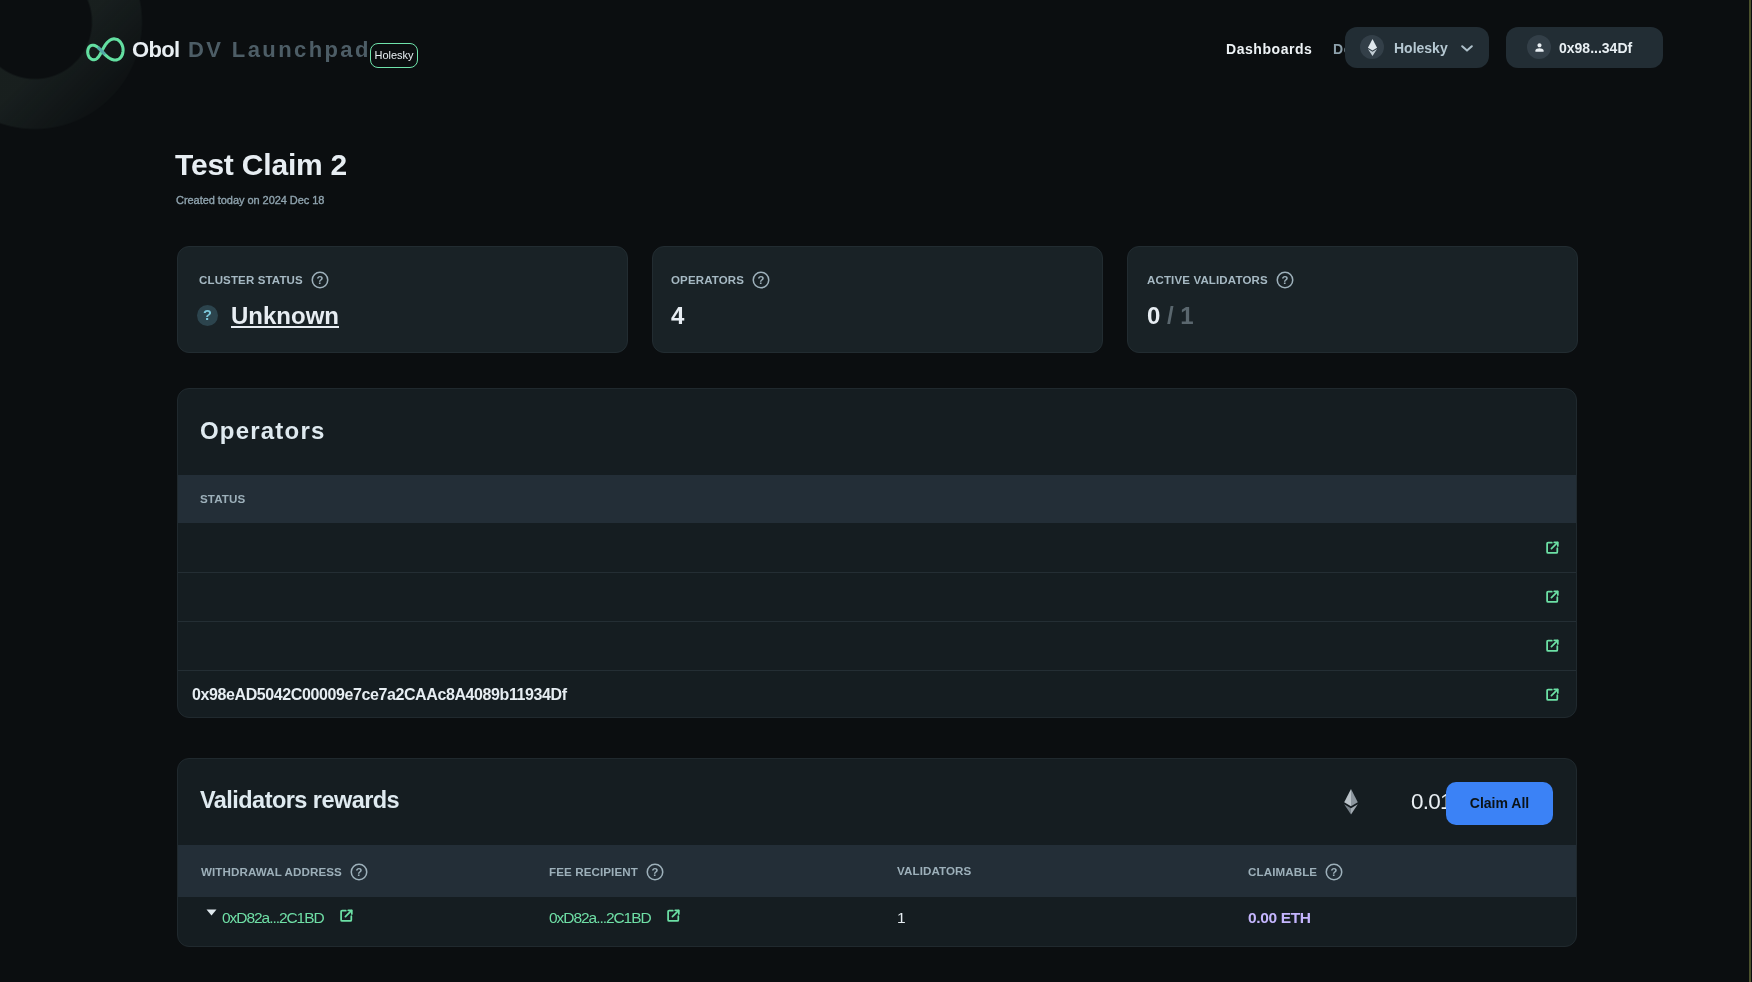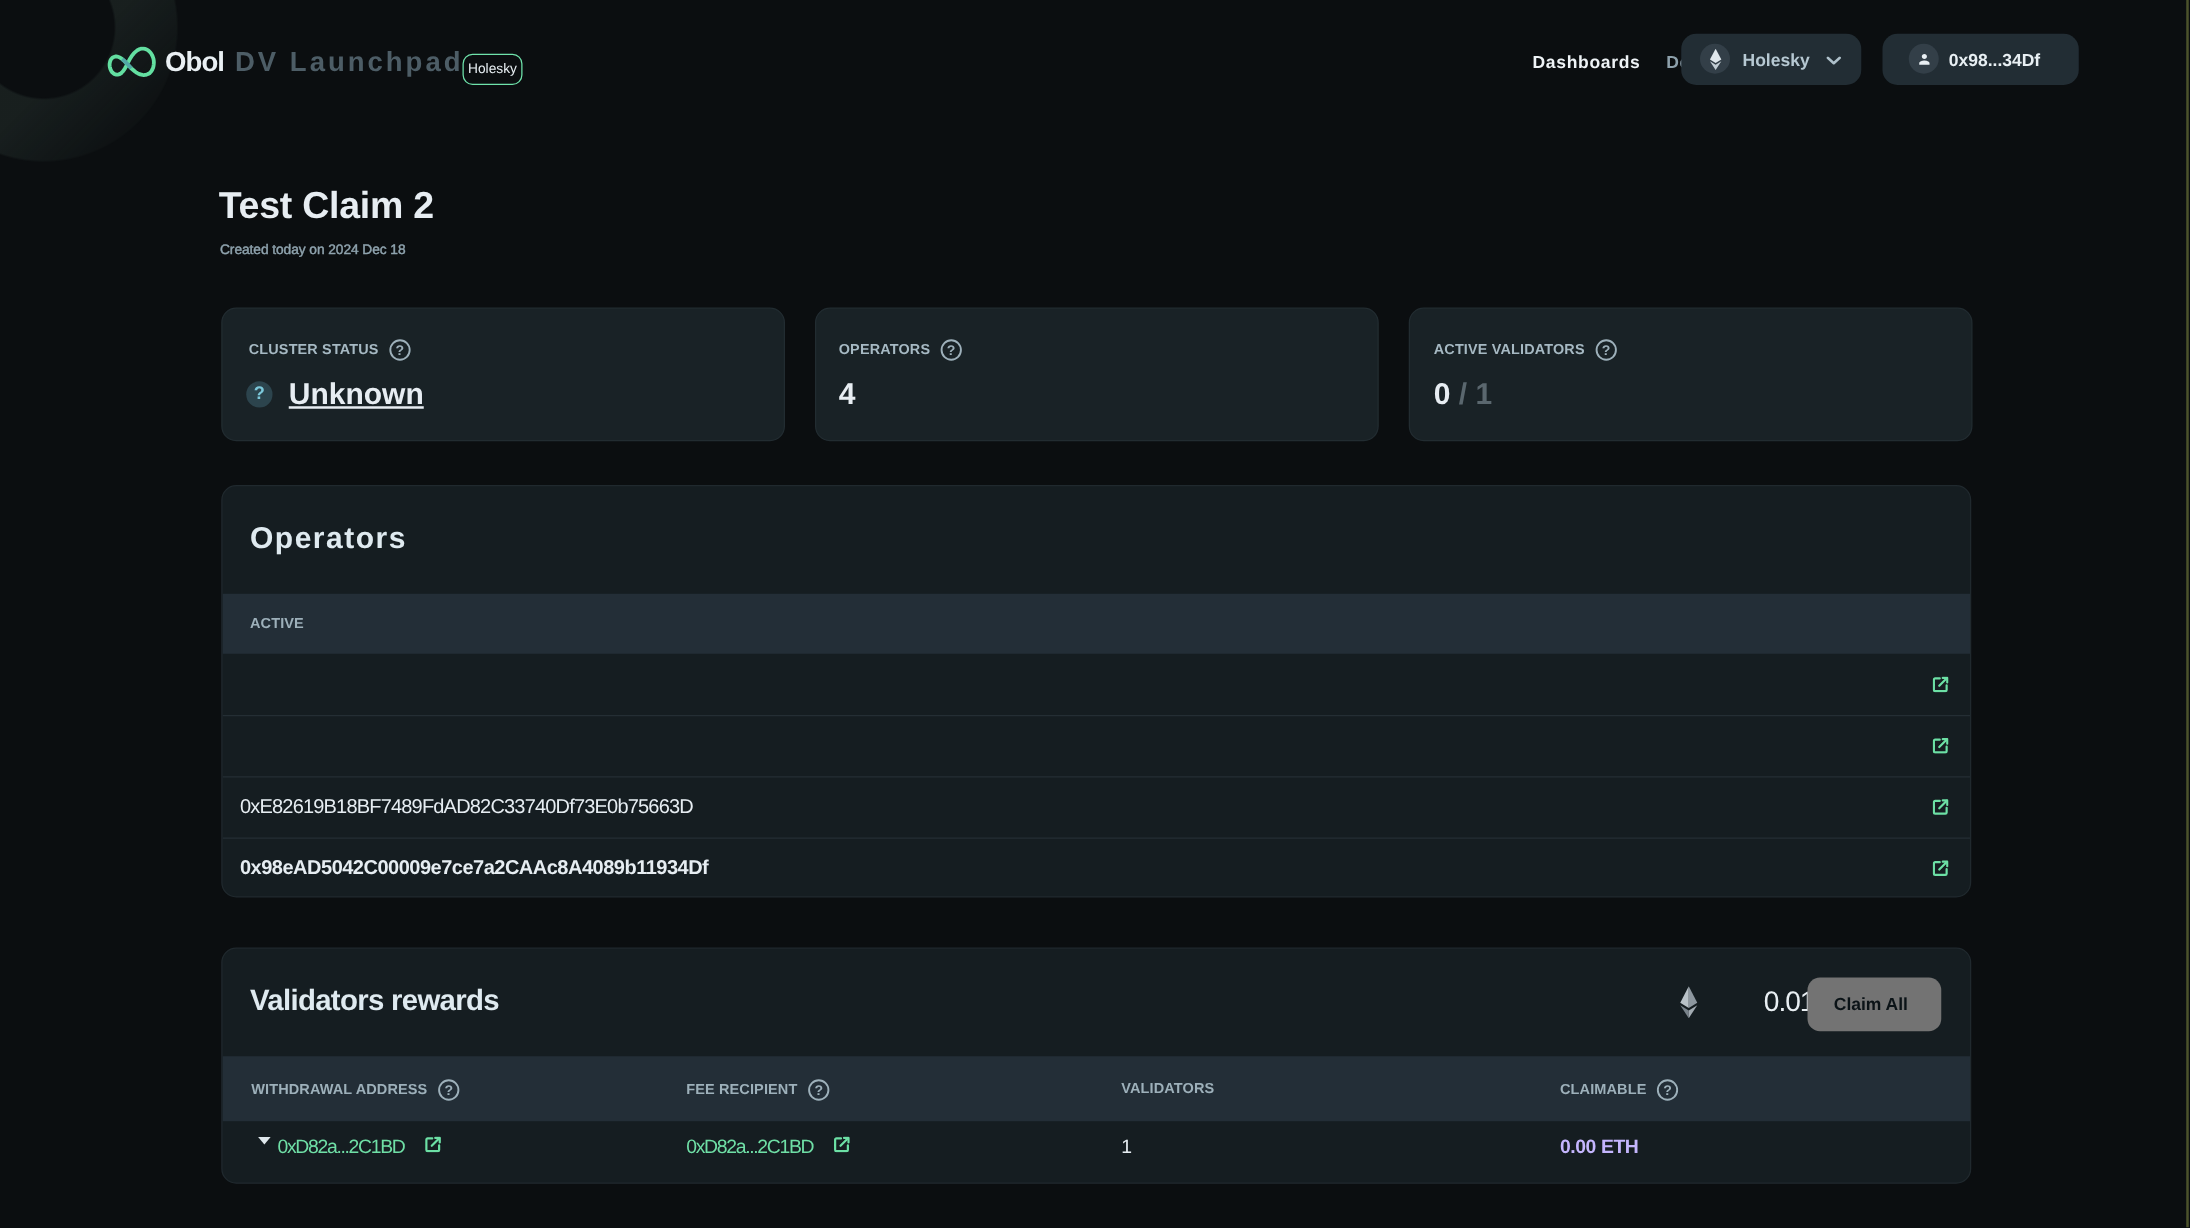--- a/index.html
+++ b/index.html
@@ -56,22 +56,22 @@
   #opband { top:86px; height:48px; }
   #rwband { top:86px; height:52px; }
   .oprow { position:absolute; left:0; width:1400px; height:49px; font-size:16px; color:#e6edf2;
     display:flex; align-items:center; }
   .oprow .addr { margin-left:14px; letter-spacing:-.65px; }
   .sep { position:absolute; left:0; width:1400px; height:1px; background:#242e34; }
   .extic { position:absolute; left:1368px; }
   
   #ethbig { left:1165px; top:30px; }
   #rwamount { left:1194px; top:29px; font-size:22.5px; font-weight:normal; color:#e9eff3; line-height:27px; letter-spacing:-.8px;margin-left:39px;}
-  #claimbtn { left:1268px; top:23px; width:107px; height:43px; background:#737373; border-radius:10px;
-    color:#0b1317; font-size:14px; font-weight:bold; line-height:43px;padding-left:21px; }
+  #claimbtn { left:1268px; top:23px; width:107px; height:43px; background:#3b82f6; border-radius:10px;
+    color:#0b1317; font-size:14px; font-weight:bold; text-align:center; line-height:43px; }
   
   .rcell { position:absolute; top:150px; height:27px; display:flex; align-items:flex-start; font-size:15.5px; letter-spacing:-.35px;}
   .rcell .green { letter-spacing:-1.05px; }
   .green { color:#6fdfa6; }
 </style>
 </head>
 <body>
 <div id="arc" class="abs"></div>
 <div id="edgeline" class="abs"></div>
 
@@ -124,24 +124,21 @@
       <text x="10" y="14.4" text-anchor="middle" font-size="12.5" font-weight="bold" fill="#9db0ba">?</text>
     </svg></div>
 <div id="qbadge" class="abs">?</div>
 <div id="sv1" class="abs statval">Unknown</div>
 <div id="sv2" class="abs statval">4</div>
 <div id="sv3" class="abs statval">0 <span class="dim">/ 1</span></div>
 
 <div id="opcard" class="abs tcard">
   <div id="optitle" class="cardtitle">Operators</div>
   <div id="opband" class="band"></div>
-  <div class="bandlbl" style="left:22px; top:102px;">ACTIVE</div>
-  <div class="oprow" style="top:232px;">
-      <span class="addr">0xE82619B18BF7489FdAD82C33740Df73E0b75663D</span>
-    </div>
+  <div class="bandlbl" style="left:22px; top:102px;">STATUS</div>
   <div class="oprow" style="top:281px; font-weight:bold;">
       <span class="addr" style="letter-spacing:-.4px;">0x98eAD5042C00009e7ce7a2CAAc8A4089b11934Df</span>
     </div>
   <div class="sep" style="top:183px;"></div>
   <div class="sep" style="top:232px;"></div>
   <div class="sep" style="top:281px;"></div>
   <svg class="extic" style="top:152px;" width="13" height="13" viewBox="0 0 13 13">
       <g fill="none" stroke="#6ce0a5" stroke-width="1.75" stroke-linecap="round" stroke-linejoin="round">
         <path d="M11.3 7.2v3.7a1 1 0 0 1-1 1H2.1a1 1 0 0 1-1-1V2.7a1 1 0 0 1 1-1h3.7"></path>
         <path d="M5.4 7.6L11.4 1.6"></path>

